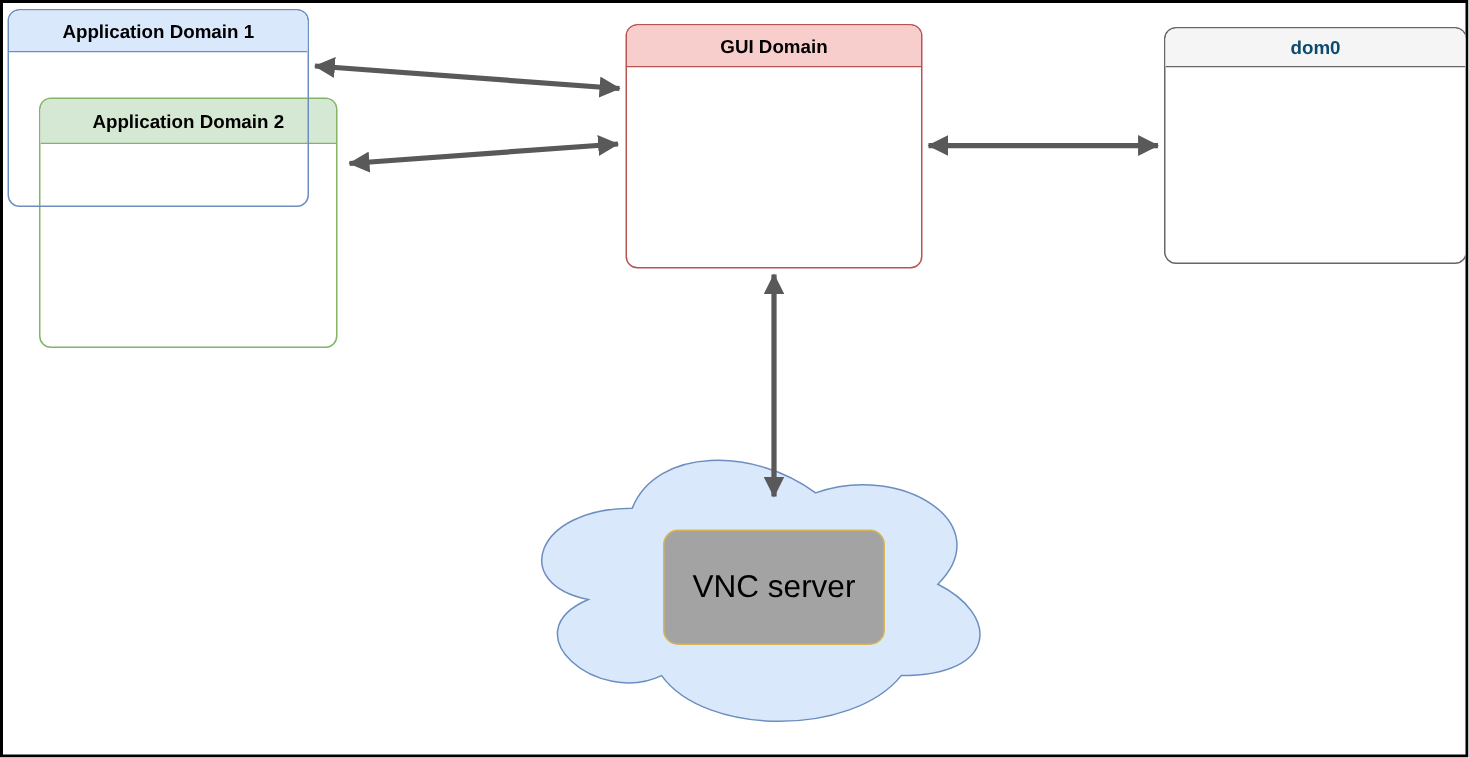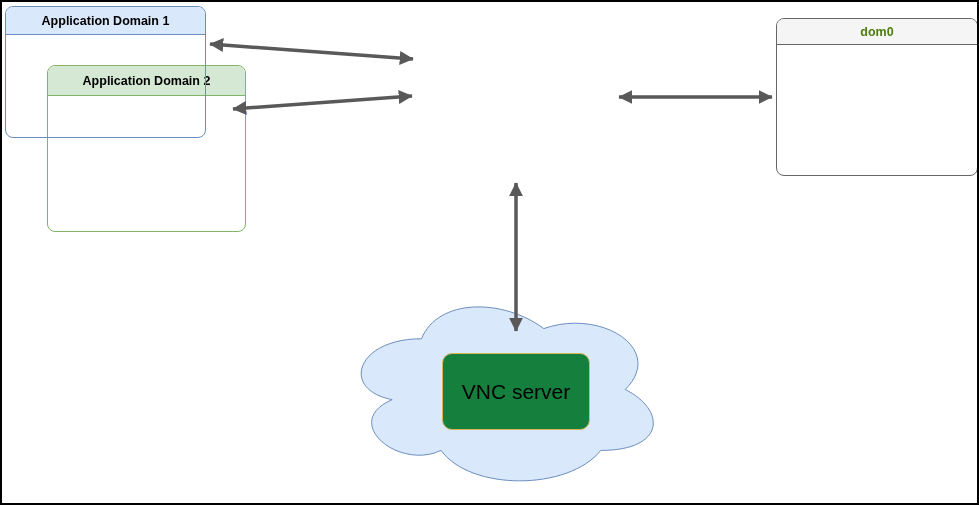--- a/index.html
+++ b/index.html
@@ -32,21 +32,21 @@
     border-top-left-radius: 7px;
     border-top-right-radius: 7px;
   }
   .node .bodyarea {
     border-bottom-left-radius: 7px;
     border-bottom-right-radius: 7px;
   }
 
   
   .app2 {
-    left: 45px; top: 63px; width: 199px; height: 167px;
+    left: 24px; top: 63px; width: 199px; height: 167px;
     border: 1px solid #82b366;
     background: #ffffff;
     z-index: 1;
   }
   .app2 .hdr { background: #d5e8d4; border-bottom: 1px solid #82b366; height: 30px; }
 
   
   .app1 {
     left: 3px; top: 4px; width: 201px; height: 132px;
     border: 1px solid #6c8ebf;
@@ -64,35 +64,35 @@
   }
   .gui .hdr { background: #f8cecc; border-bottom: 1px solid #b85450; }
 
   
   .dom0 {
     left: 774px; top: 16px; width: 202px; height: 158px;
     border: 1px solid #666666;
     background: #ffffff;
     z-index: 2;
   }
-  .dom0 .hdr { background: #f5f5f5; border-bottom: 1px solid #666666; height: 26px; color: #4d7c0f; }
+  .dom0 .hdr { background: #f5f5f5; border-bottom: 1px solid #666666; height: 26px; color: #0c4a6e; }
 
   
   .cloud-wrap {
     position: absolute;
     left: 338px; top: 286px; width: 326px; height: 203px;
     z-index: 1;
   }
   .cloud-wrap svg { display: block; width: 100%; height: 100%; }
 
   
   .vnc {
     position: absolute;
     left: 440px; top: 351px; width: 148px; height: 77px;
-    background: #15803d;
+    background: #a3a3a3;
     border: 1px solid #d6b656;
     border-radius: 10px;
     display: flex;
     align-items: center;
     justify-content: center;
     font-size: 21px;
     color: #000000;
     z-index: 3;
   }
 
@@ -112,20 +112,24 @@
   <div class="node app2">
     <div class="hdr">Application Domain 2</div>
     <div class="bodyarea"></div>
   </div>
 
   <div class="node app1">
     <div class="hdr">Application Domain 1</div>
     <div class="bodyarea"></div>
   </div>
 
+  <div class="node gui">
+    <div class="hdr">GUI Domain</div>
+    <div class="bodyarea"></div>
+  </div>
 
   <div class="node dom0">
     <div class="hdr">dom0</div>
     <div class="bodyarea"></div>
   </div>
 
   <div class="cloud-wrap">
     <svg viewBox="0 0 100 100" preserveAspectRatio="none">
       <path d="M 25,25 C 5,25 0,50 16,55 C 0,66 18,90 31,80 C 40,100 70,100 80,80
                C 100,80 100,60 87.5,50 C 100,30 80,10 62.5,20 C 50,5 30,5 25,25 Z" fill="#dae8fc" stroke="#6c8ebf" stroke-width="1" vector-effect="non-scaling-stroke"></path>

